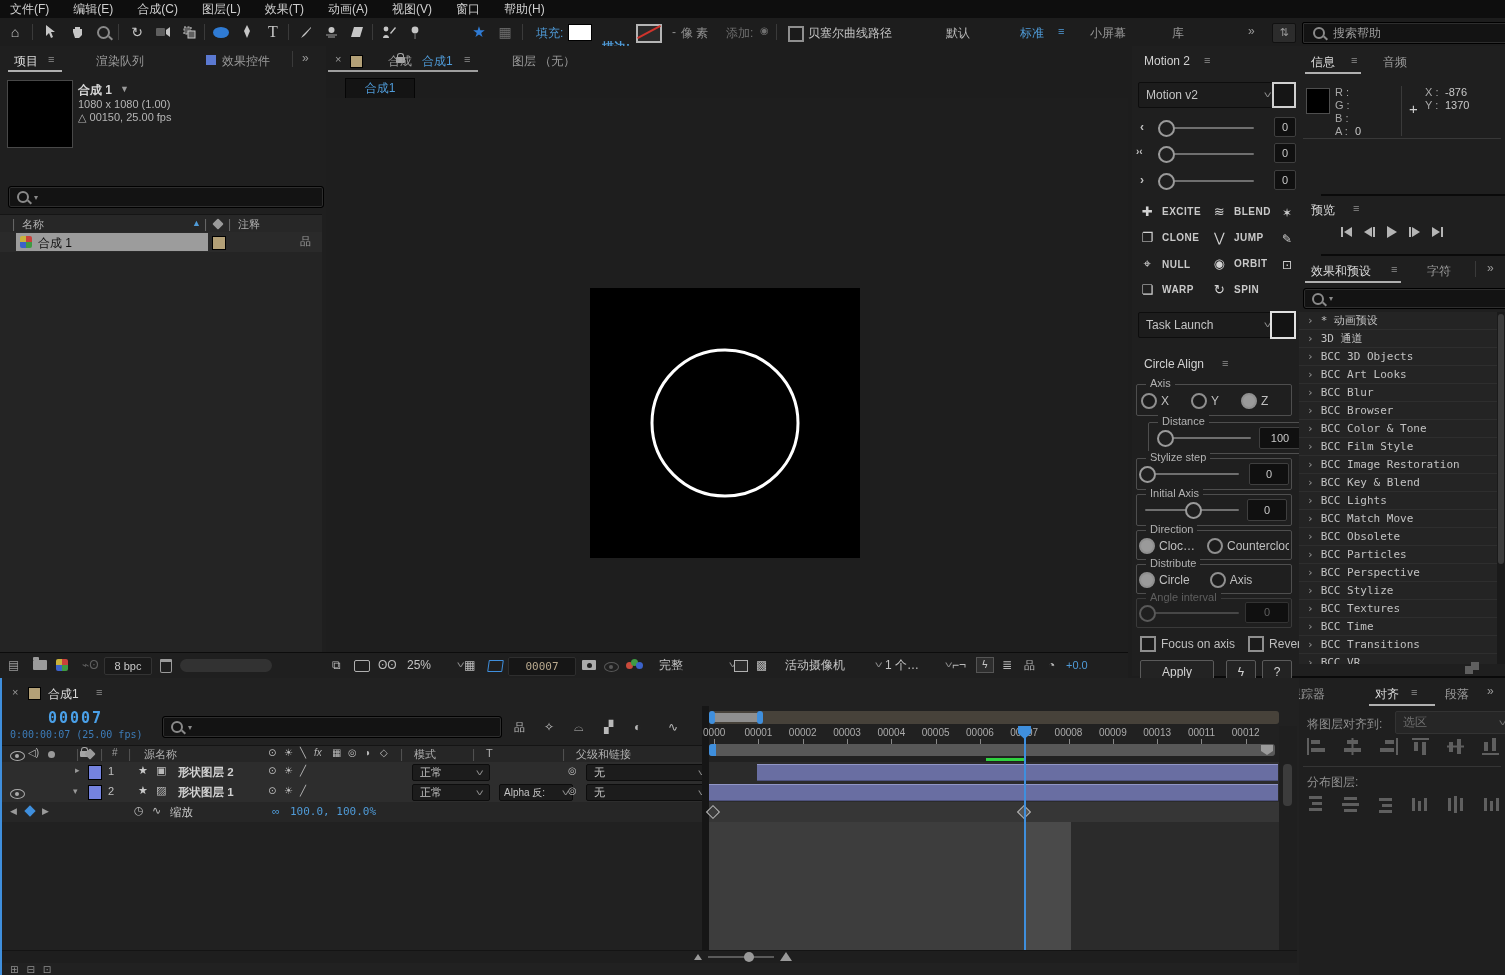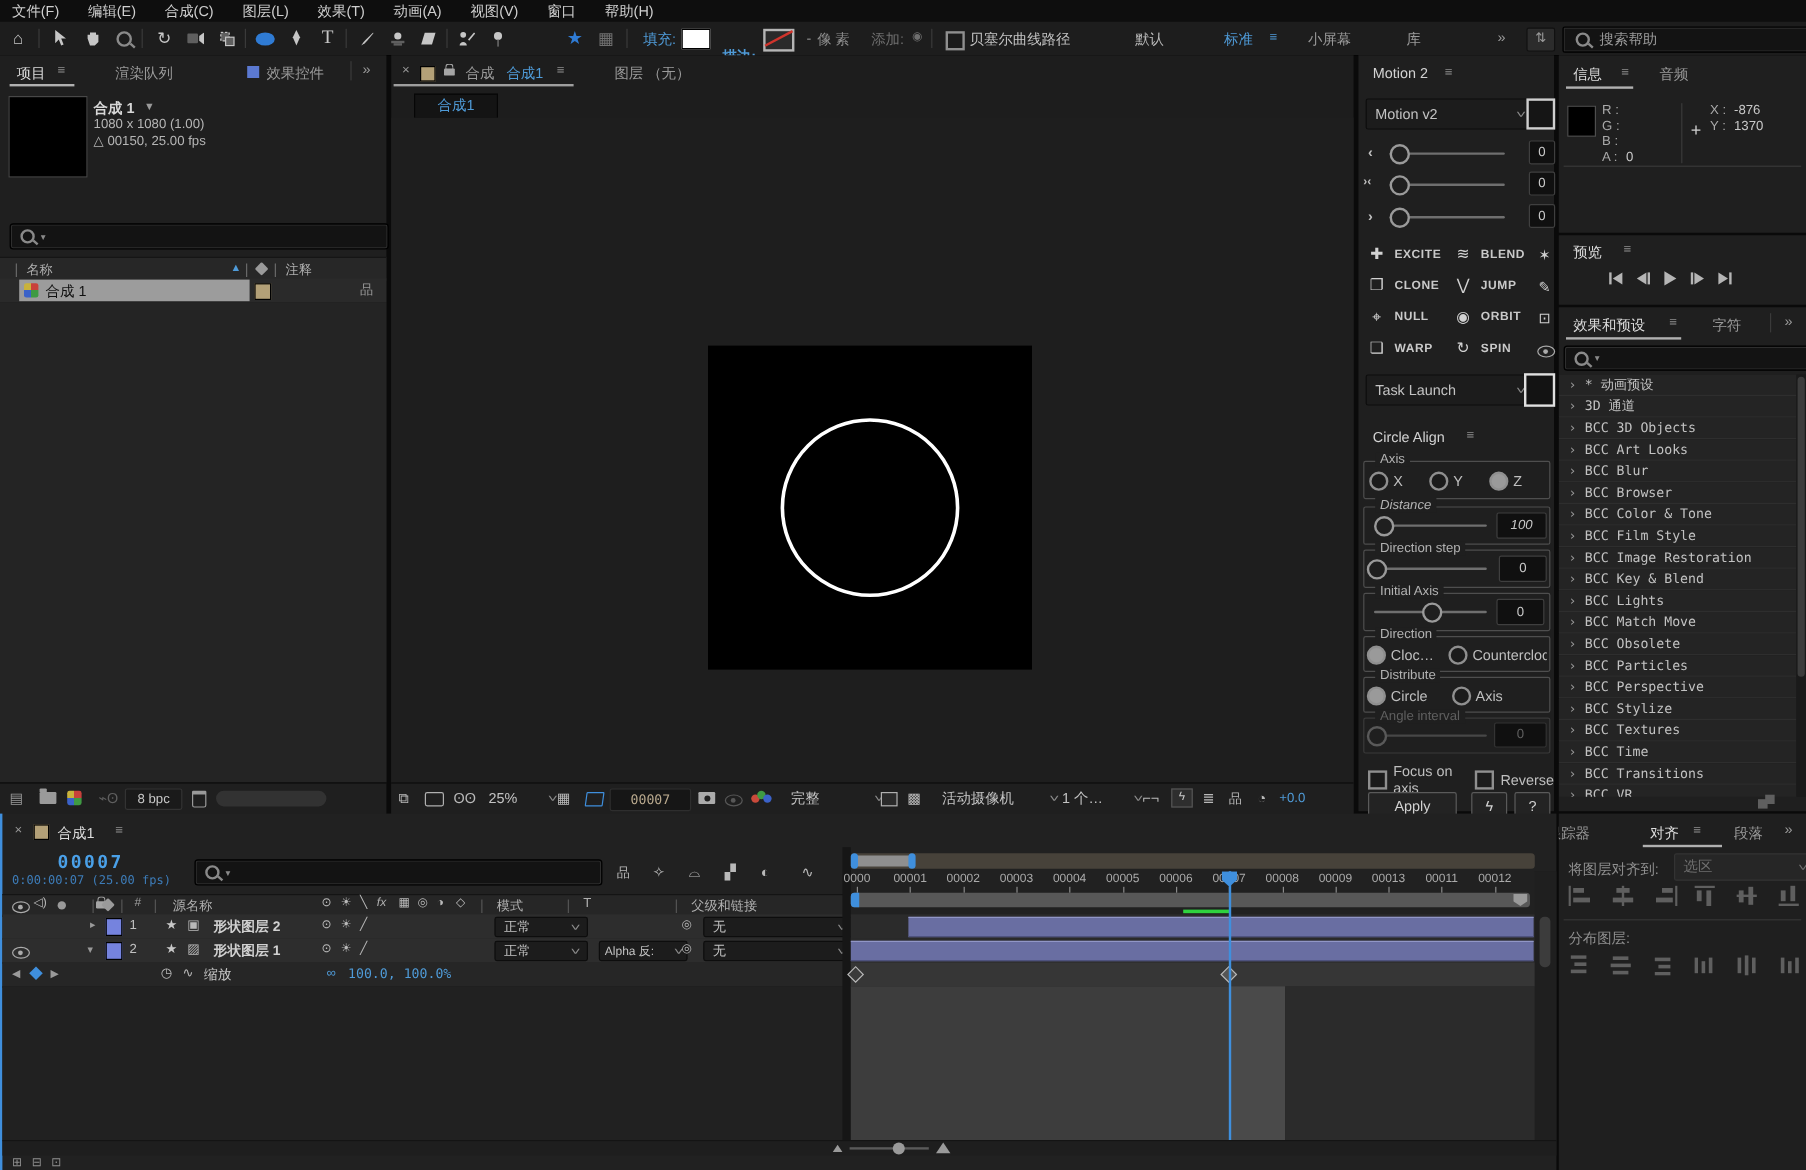--- a/index.html
+++ b/index.html
@@ -1,20 +1,20 @@
 <!DOCTYPE html>
 <html><head>
 <meta charset="utf-8">
 <style>
   html,body{margin:0;padding:0;background:#000;}
   #app{position:relative;width:1505px;height:975px;background:#0a0a0a;overflow:hidden;
        font-family:"Liberation Sans","DejaVu Sans",sans-serif;font-size:12px;color:#bfbfbf;
        -webkit-font-smoothing:antialiased;}
   .ab{position:absolute;}
-  .panel{position:absolute;background:#1f1f1f;}
+  .panel{position:absolute;background:#1f1f1f;padding-left:26px;}
   .row{display:flex;align-items:center;}
   .tab{color:#9a9a9a;}
   .tab.active{color:#dcdcdc;}
   .hamb{color:#8f8f8f;font-size:11px;letter-spacing:0;}
   .inset{background:#131313;border:1px solid #000;border-radius:3px;box-shadow:inset 0 0 0 1px #2e2e2e;}
   .dd{background:#1c1c1c;border:1px solid #0d0d0d;border-radius:2px;color:#c3c3c3;
       display:flex;align-items:center;justify-content:space-between;padding:0 7px;font-size:12px;}
   .dd .car{color:#8a8a8a;font-size:9px;transform:scaleX(1.6);}
   .vbox{background:#101010;border:1px solid #3f3f3f;border-radius:2px;color:#c8c8c8;
         text-align:center;font-size:11px;}
@@ -386,29 +386,29 @@
       <div class="row" style="position:absolute;left:4px;top:8px;gap:4px;">
         <span class="radio"></span>
         <span style="margin-right:18px;">X</span>
         <span class="radio"></span>
         <span style="margin-right:18px;">Y</span>
         <span class="radio on"></span>
         <span>Z</span>
       </div>
     </div>
 
-    <div class="gb" style="left:4px;top:376px;width:154px;height:30px;font-style:italic;">
+    <div class="gb" style="left:16px;top:376px;width:154px;height:30px;">
       <span class="lg">Distance</span>
       <div class="sltrack" style="left:10px;top:14px;width:92px;position:absolute;"></div>
       <span class="knob" style="left:8px;top:7px;"></span>
       <div class="vbox" style="position:absolute;left:110px;top:4px;width:40px;height:20px;line-height:20px;"><span>100</span></div>
     </div>
 
     <div class="gb" style="left:4px;top:412px;width:154px;height:30px;">
-      <span class="lg">Direction step</span>
+      <span class="lg">Stylize step</span>
       <div class="sltrack" style="left:6px;top:14px;width:96px;position:absolute;"></div>
       <span class="knob" style="left:2px;top:7px;"></span>
       <div class="vbox" style="position:absolute;left:112px;top:4px;width:38px;height:20px;line-height:20px;"><span>0</span></div>
     </div>
 
     <div class="gb" style="left:4px;top:448px;width:154px;height:30px;">
       <span class="lg">Initial Axis</span>
       <div class="sltrack" style="left:8px;top:14px;width:94px;position:absolute;"></div>
       <span class="knob" style="left:48px;top:7px;"></span>
       <div class="vbox" style="position:absolute;left:110px;top:4px;width:38px;height:20px;line-height:20px;"><span>0</span></div>

